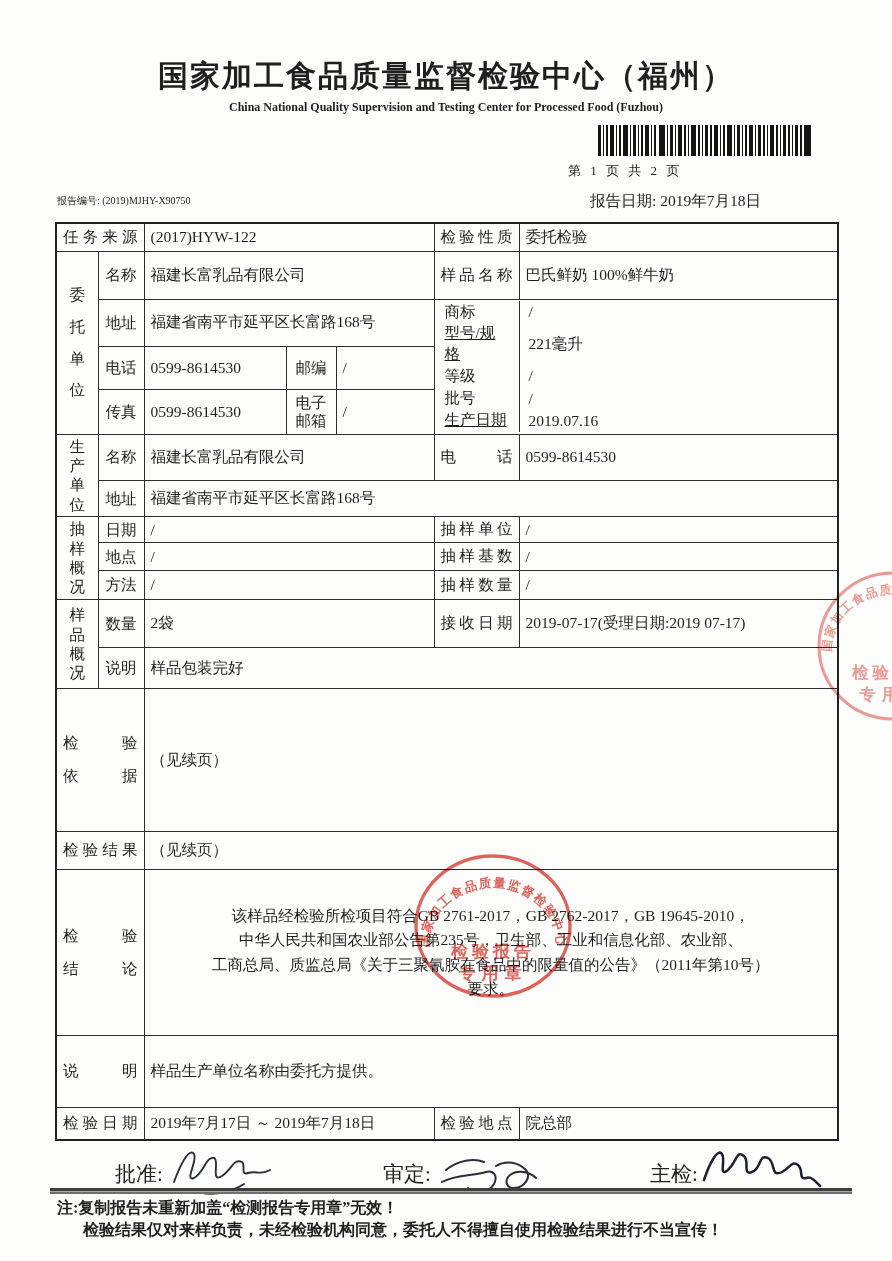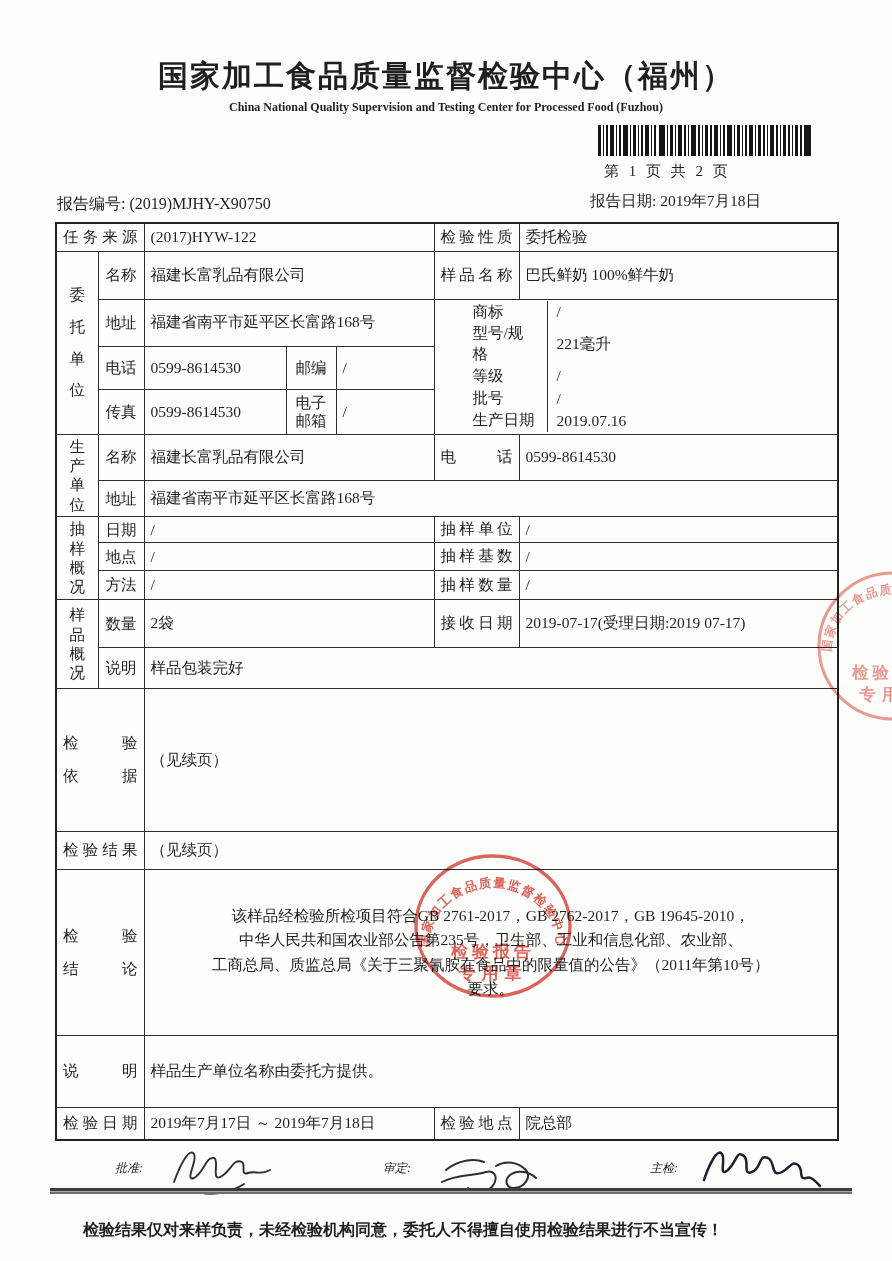--- a/index.html
+++ b/index.html
@@ -4,51 +4,51 @@
 <style>
   html,body{margin:0;padding:0;background:#e8e8e8;}
   .page{position:relative;width:892px;height:1261px;margin:0 auto;background:#fdfdfc;
         font-family:"Liberation Serif","DejaVu Serif",serif;color:#1f1f1f;overflow:hidden;}
   .abs{position:absolute;}
   
   .org-cn{left:0;top:56px;width:892px;text-align:center;font-size:30px;font-weight:bold;letter-spacing:2px;}
   .org-en{left:0;top:100px;width:892px;text-align:center;font-size:12px;font-weight:bold;}
   .title-cn{left:0;top:124px;width:720px;text-align:center;font-size:35px;font-weight:bold;letter-spacing:6px;}
   .title-en{left:0;top:164px;width:720px;text-align:center;font-size:27px;font-weight:bold;letter-spacing:1px;}
-  .page-info{left:604px;top:162px;font-size:15px;letter-spacing:3px;}
-  .report-no{left:57px;top:194px;font-size:16px;}
+  .page-info{left:568px;top:162px;font-size:13px;letter-spacing:3px;}
+  .report-no{left:57px;top:194px;font-size:10px;}
   .report-date{left:590px;top:191px;font-size:15.5px;}
   .barcode{left:598px;top:125px;}
   
   table.report{position:absolute;left:55px;top:222px;width:782px;border-collapse:collapse;table-layout:fixed;
                border:2.5px solid #222;}
   table.report td{border:1.5px solid #2d2d2d;font-size:15.5px;padding:2px 6px;vertical-align:middle;
                   overflow:hidden;word-break:break-all;}
   td.glabel{text-align:center;white-space:pre-line;padding:2px 2px;}
   td.vstack{line-height:2.05;}
   td.two{line-height:1.25;}
   td.slabel{text-align:center;padding:2px 2px;white-space:pre-line;line-height:1.15;}
   td.jlabel{text-align:justify;text-align-last:justify;padding:2px 12px;}
   td.jwide{text-align:justify;text-align-last:justify;padding:2px 16px;white-space:pre-line;line-height:2.1;}
   td.val{padding-left:9px;}
   td.pre{white-space:pre-line;line-height:1.55;text-align:center;}
   .tmkcell{padding:0 !important;}
-  .tmk{display:grid;grid-template-columns:85px 1fr;grid-auto-rows:1fr;height:131px;padding-left:28px;}
+  .tmk{display:grid;grid-template-columns:85px 1fr;grid-auto-rows:1fr;height:131px;}
   .tmk .tl{border-right:1.5px solid #2d2d2d;display:flex;align-items:center;justify-content:space-between;
            padding:0 10px;font-size:15.5px;}
   .tmk .tl.spread{justify-content:space-between;}
-  .tmk .tl.snug{justify-content:flex-start;letter-spacing:0;}
+  .tmk .tl.snug{justify-content:flex-start;letter-spacing:0;text-decoration:underline;}
   .tmk .tv{display:flex;align-items:center;padding-left:9px;font-size:15.5px;}
   
   .seal{pointer-events:none;mix-blend-mode:multiply;}
   .seal-main{left:411px;top:851px;opacity:.85;}
   .seal-edge{left:813px;top:568px;opacity:.55;}
   .sealtext{fill:#d8493e;font-family:"Liberation Serif",serif;font-weight:bold;}
   
-  .sig-label{font-size:12px;font-style:italic;}
+  .sig-label{font-size:21px;}
   .sig svg{display:block;}
   
   .rule{left:50px;top:1188px;width:802px;height:6px;
         background:linear-gradient(#3d3d3d 0 3px,#a8a8a8 3px 4px,#6f6f6f 4px 6px);}
   .note1{left:57px;top:1198px;font-size:16px;font-weight:bold;}
   .note2{left:83px;top:1220px;font-size:16px;font-weight:bold;}
 </style>
 </head>
 <body>
 
@@ -277,20 +277,21 @@
     </svg>
   </div>
   <div class="abs sig-label" style="left:650px;top:1160px;">主检:</div>
   <div class="abs sig" style="left:694px;top:1138px;">
     <svg width="130" height="62" viewBox="0 0 130 62">
       <path d="M10 42 C16 24 24 10 28 16 C32 22 24 40 34 32 C44 22 42 12 50 18 C56 23 48 38 58 34 C68 30 64 16 74 20 C82 24 76 40 88 34 C96 30 98 22 104 27 C110 32 104 42 112 40 C118 38 122 44 126 48" stroke="#1c2030" stroke-width="2.5" fill="none" stroke-linecap="round"></path>
     </svg>
   </div>
 
   <div class="abs rule"></div>
+  <div class="abs note1">注:复制报告未重新加盖“检测报告专用章”无效！</div>
   <div class="abs note2">检验结果仅对来样负责，未经检验机构同意，委托人不得擅自使用检验结果进行不当宣传！</div>
 
   <div class="abs seal seal-main">
     <svg width="164" height="150" viewBox="0 0 164 150">
       <defs>
         <path id="arcMain" d="M 18 94 A 64 58 0 1 1 146 94" fill="none"></path>
       </defs>
       <ellipse cx="82" cy="75" rx="77" ry="70" fill="none" stroke-width="3.4" stroke="#d8493e"></ellipse>
       <text class="sealtext" font-size="12.5" letter-spacing="1.5">
         <textPath href="#arcMain" startOffset="50%" text-anchor="middle">国家加工食品质量监督检验中心</textPath>

